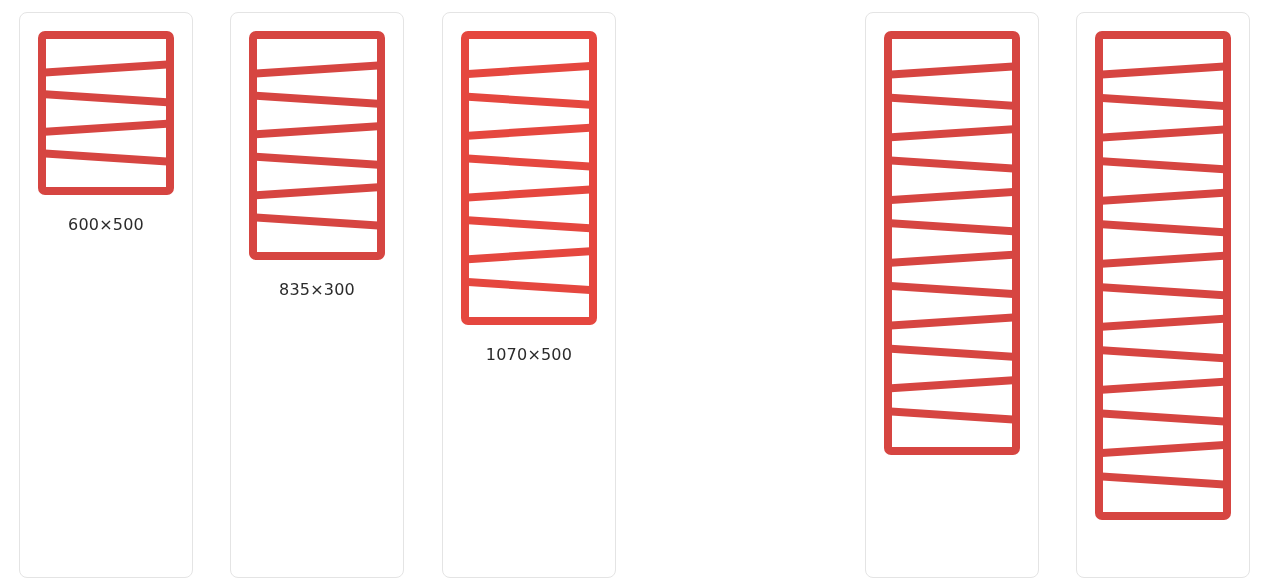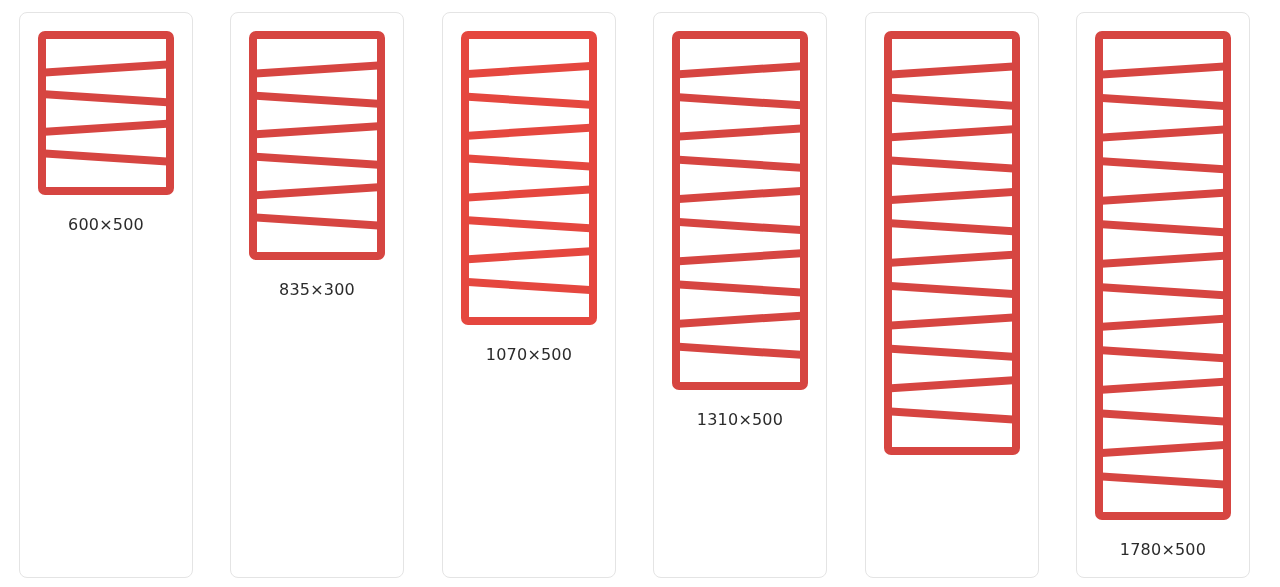--- a/index.html
+++ b/index.html
@@ -76,36 +76,20 @@
         <polygon points="7,61.77777777777777 129,69.77777777777777 129,77.77777777777777 7,69.77777777777777" fill="#e5473f"></polygon>
         <polygon points="7,100.66666666666667 129,92.66666666666667 129,100.66666666666667 7,108.66666666666667" fill="#e5473f"></polygon>
         <polygon points="7,123.55555555555554 129,131.55555555555554 129,139.55555555555554 7,131.55555555555554" fill="#e5473f"></polygon>
         <polygon points="7,162.44444444444446 129,154.44444444444446 129,162.44444444444446 7,170.44444444444446" fill="#e5473f"></polygon>
         <polygon points="7,185.33333333333334 129,193.33333333333334 129,201.33333333333334 7,193.33333333333334" fill="#e5473f"></polygon>
         <polygon points="7,224.22222222222223 129,216.22222222222223 129,224.22222222222223 7,232.22222222222223" fill="#e5473f"></polygon>
         <polygon points="7,247.11111111111111 129,255.1111111111111 129,263.1111111111111 7,255.11111111111111" fill="#e5473f"></polygon>
       </svg>
     <div class="label" style="top: 332px;">1070×500</div>
   </div>
-  <div class="card" style="left:653px">
-    <svg width="136" height="359" viewBox="0 0 136 359">
-        <rect x="4" y="4" width="128" height="351" rx="3" fill="none" stroke="#d64541" stroke-width="8"></rect>
-        <polygon points="7,39.18181818181819 129,31.181818181818187 129,39.18181818181819 7,47.18181818181819" fill="#d64541"></polygon>
-        <polygon points="7,62.363636363636374 129,70.36363636363637 129,78.36363636363637 7,70.36363636363637" fill="#d64541"></polygon>
-        <polygon points="7,101.54545454545455 129,93.54545454545455 129,101.54545454545455 7,109.54545454545455" fill="#d64541"></polygon>
-        <polygon points="7,124.72727272727275 129,132.72727272727275 129,140.72727272727275 7,132.72727272727275" fill="#d64541"></polygon>
-        <polygon points="7,163.9090909090909 129,155.9090909090909 129,163.9090909090909 7,171.9090909090909" fill="#d64541"></polygon>
-        <polygon points="7,187.0909090909091 129,195.0909090909091 129,203.0909090909091 7,195.0909090909091" fill="#d64541"></polygon>
-        <polygon points="7,226.27272727272728 129,218.27272727272728 129,226.27272727272728 7,234.27272727272728" fill="#d64541"></polygon>
-        <polygon points="7,249.4545454545455 129,257.4545454545455 129,265.4545454545455 7,257.4545454545455" fill="#d64541"></polygon>
-        <polygon points="7,288.6363636363636 129,280.6363636363636 129,288.6363636363636 7,296.6363636363636" fill="#d64541"></polygon>
-        <polygon points="7,311.8181818181818 129,319.8181818181818 129,327.8181818181818 7,319.8181818181818" fill="#d64541"></polygon>
-      </svg>
-    <div class="label" style="top: 397px;">1310×500</div>
-  </div>
   <div class="card" style="left:865px">
     <svg width="136" height="424" viewBox="0 0 136 424">
         <rect x="4" y="4" width="128" height="416" rx="3" fill="none" stroke="#d64541" stroke-width="8"></rect>
         <polygon points="7,39.38461538461539 129,31.384615384615387 129,39.38461538461539 7,47.38461538461539" fill="#d64541"></polygon>
         <polygon points="7,62.769230769230774 129,70.76923076923077 129,78.76923076923077 7,70.76923076923077" fill="#d64541"></polygon>
         <polygon points="7,102.15384615384615 129,94.15384615384615 129,102.15384615384615 7,110.15384615384615" fill="#d64541"></polygon>
         <polygon points="7,125.53846153846155 129,133.53846153846155 129,141.53846153846155 7,133.53846153846155" fill="#d64541"></polygon>
         <polygon points="7,164.9230769230769 129,156.9230769230769 129,164.9230769230769 7,172.9230769230769" fill="#d64541"></polygon>
         <polygon points="7,188.3076923076923 129,196.3076923076923 129,204.3076923076923 7,196.3076923076923" fill="#d64541"></polygon>
         <polygon points="7,227.69230769230768 129,219.69230769230768 129,227.69230769230768 7,235.69230769230768" fill="#d64541"></polygon>
@@ -127,15 +111,14 @@
         <polygon points="7,189.20000000000002 129,197.20000000000002 129,205.20000000000002 7,197.20000000000002" fill="#d64541"></polygon>
         <polygon points="7,228.73333333333335 129,220.73333333333335 129,228.73333333333335 7,236.73333333333335" fill="#d64541"></polygon>
         <polygon points="7,252.26666666666665 129,260.26666666666665 129,268.26666666666665 7,260.26666666666665" fill="#d64541"></polygon>
         <polygon points="7,291.8 129,283.8 129,291.8 7,299.8" fill="#d64541"></polygon>
         <polygon points="7,315.33333333333337 129,323.33333333333337 129,331.33333333333337 7,323.33333333333337" fill="#d64541"></polygon>
         <polygon points="7,354.8666666666667 129,346.8666666666667 129,354.8666666666667 7,362.8666666666667" fill="#d64541"></polygon>
         <polygon points="7,378.40000000000003 129,386.40000000000003 129,394.40000000000003 7,386.40000000000003" fill="#d64541"></polygon>
         <polygon points="7,417.93333333333334 129,409.93333333333334 129,417.93333333333334 7,425.93333333333334" fill="#d64541"></polygon>
         <polygon points="7,441.4666666666667 129,449.4666666666667 129,457.4666666666667 7,449.4666666666667" fill="#d64541"></polygon>
       </svg>
-    <div class="label" style="top: 527px;">1780×500</div>
   </div>
 </div>
 
 </body></html>

